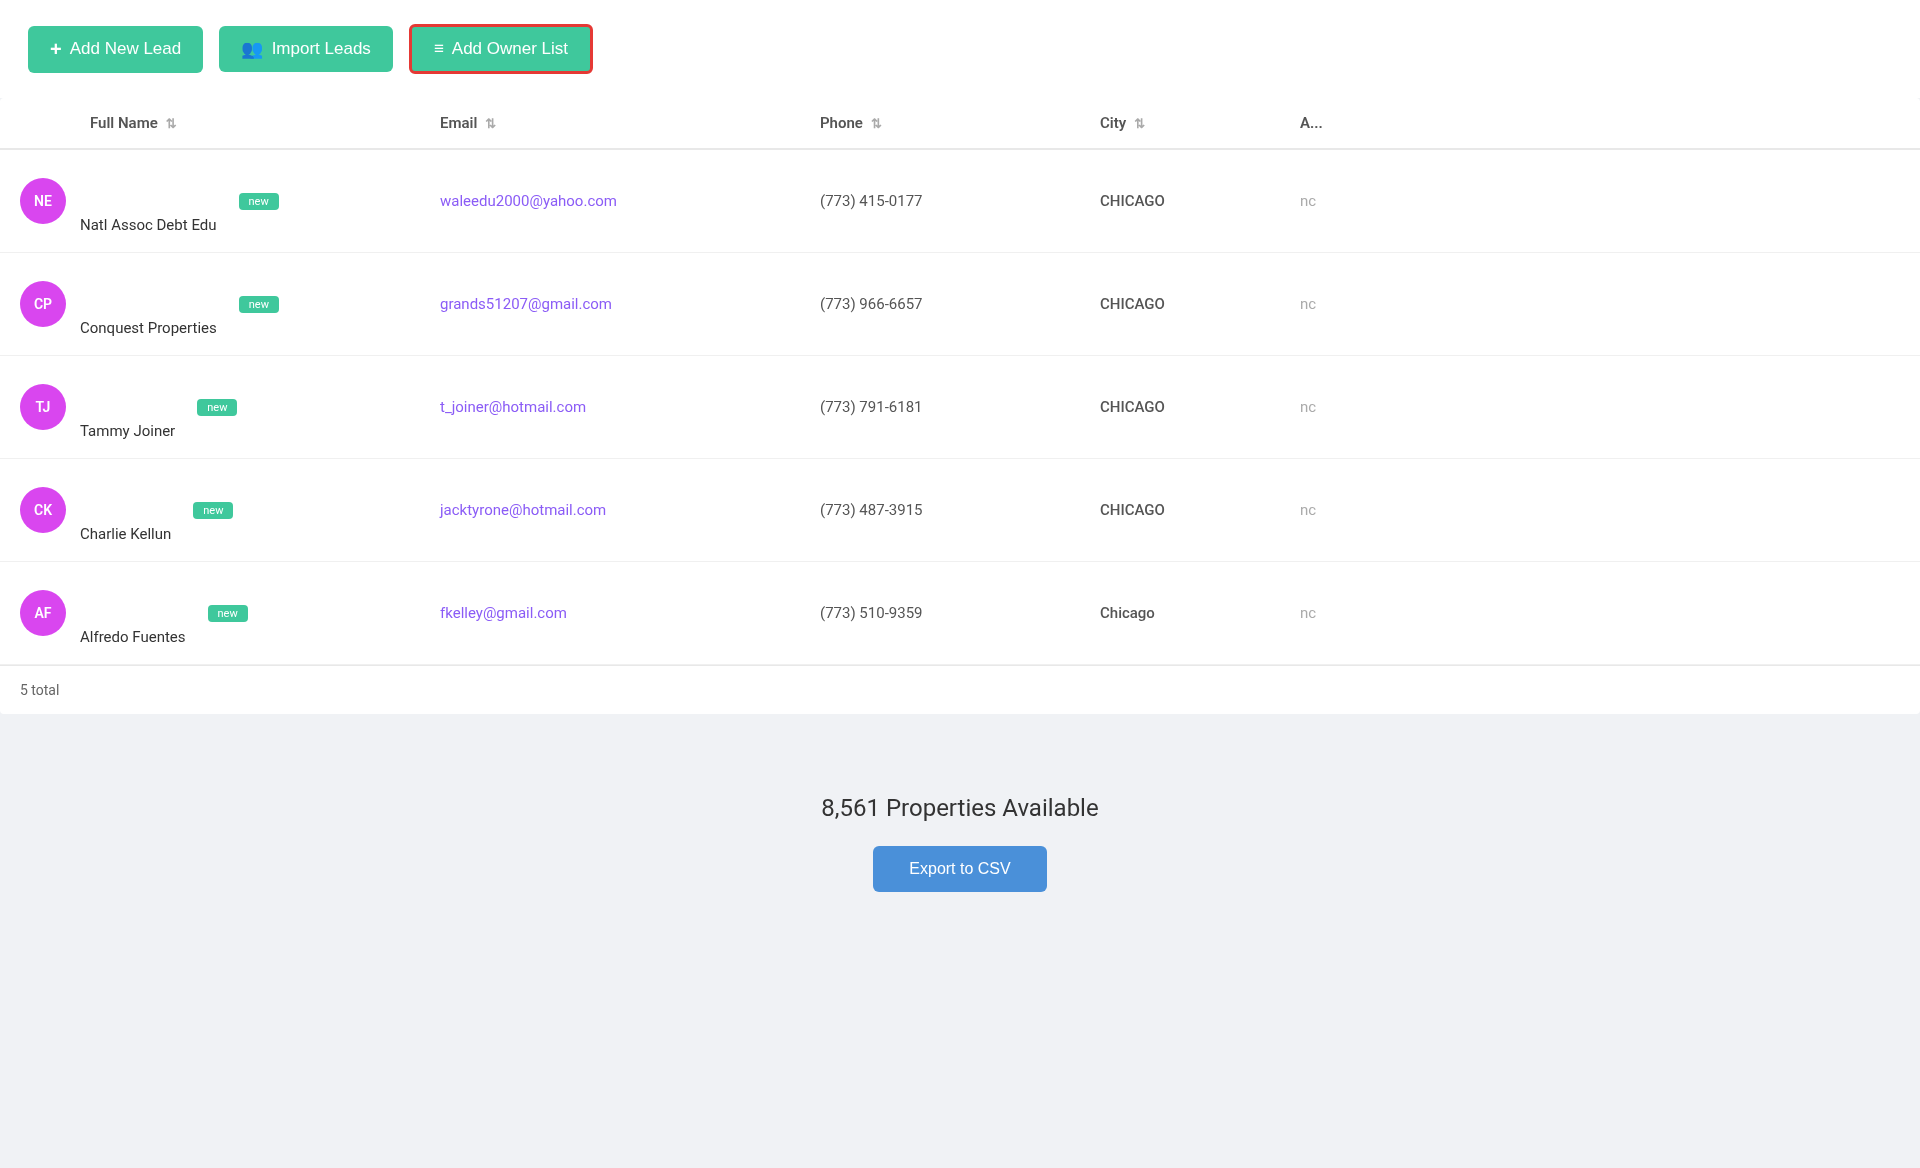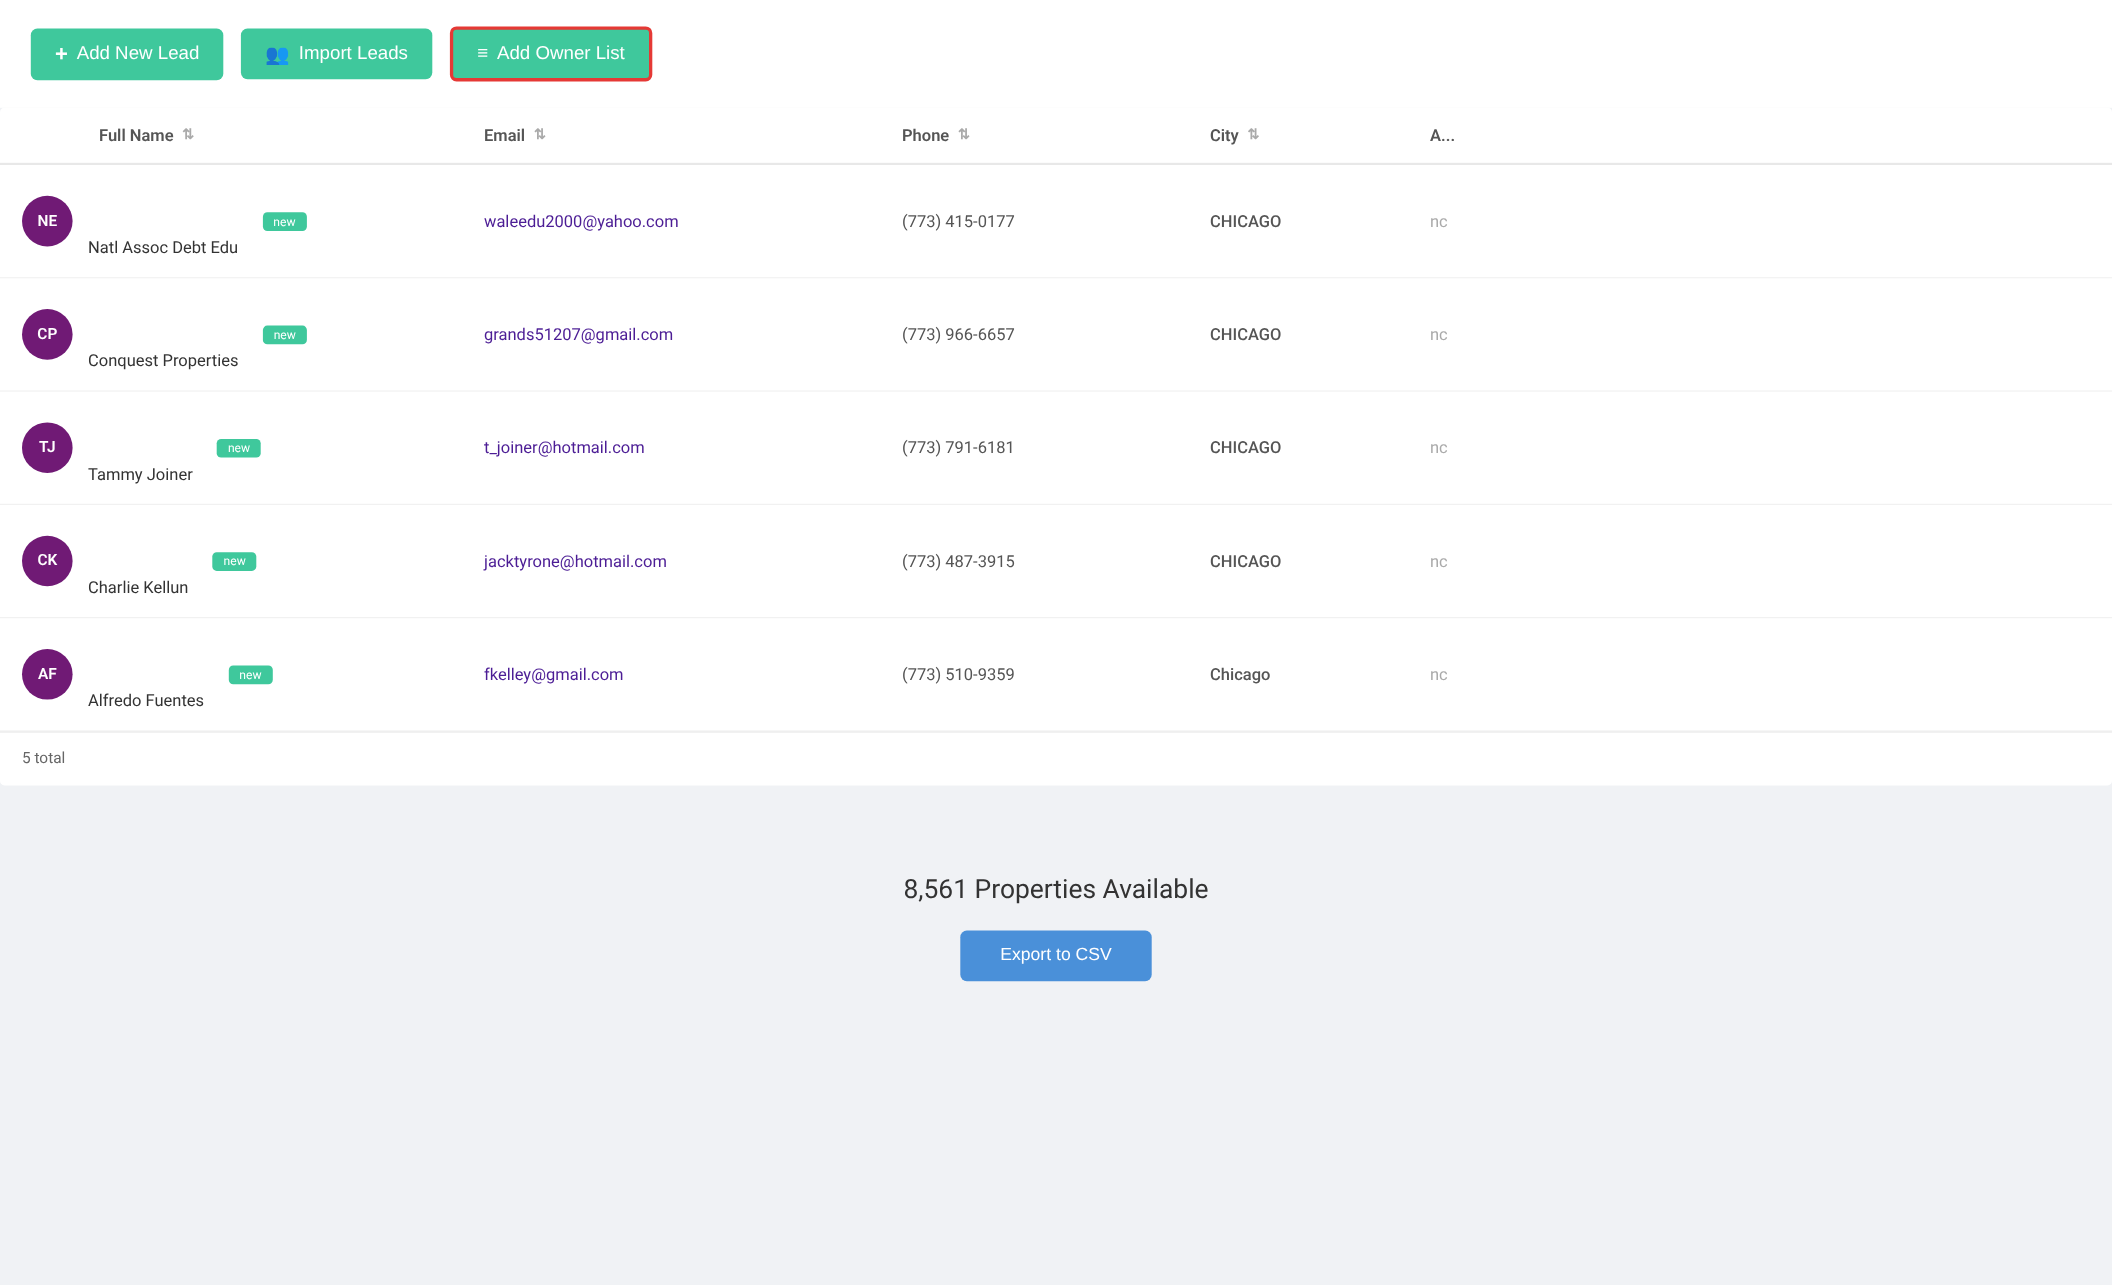--- a/index.html
+++ b/index.html
@@ -62,20 +62,21 @@
 
     .table-header {
       display: grid;
       grid-template-columns: 420px 380px 280px 200px 1fr;
       border-bottom: 2px solid #e8e8e8;
       padding: 0;
     }
 
     .th {
       display: flex;
+      align-items: center;
       gap: 8px;
       padding: 16px 20px;
       font-size: 15px;
       font-weight: 600;
       color: #555;
     }
 
     .th:first-child {
       padding-left: 90px;
     }
@@ -103,21 +104,21 @@
       display: flex;
       align-items: center;
       gap: 14px;
       padding: 18px 20px;
     }
 
     .avatar {
       width: 46px;
       height: 46px;
       border-radius: 50%;
-      background: #701a75;
+      background: #d946ef;
       color: #fff;
       display: flex;
       align-items: center;
       justify-content: center;
       font-size: 14px;
       font-weight: 600;
       flex-shrink: 0;
     }
 
     .name-text {
@@ -131,21 +132,21 @@
       background: #3fc89c;
       color: #fff;
       font-size: 11px;
       font-weight: 400;
       padding: 2px 10px;
       border-radius: 4px;
       margin-left: 8px;
     }
 
     .email-cell {
-      color: #4c1d95;
+      color: #8b5cf6;
       font-size: 15px;
     }
 
     .phone-cell {
       color: #555;
       font-size: 15px;
     }
 
     .city-cell {
       color: #555;

